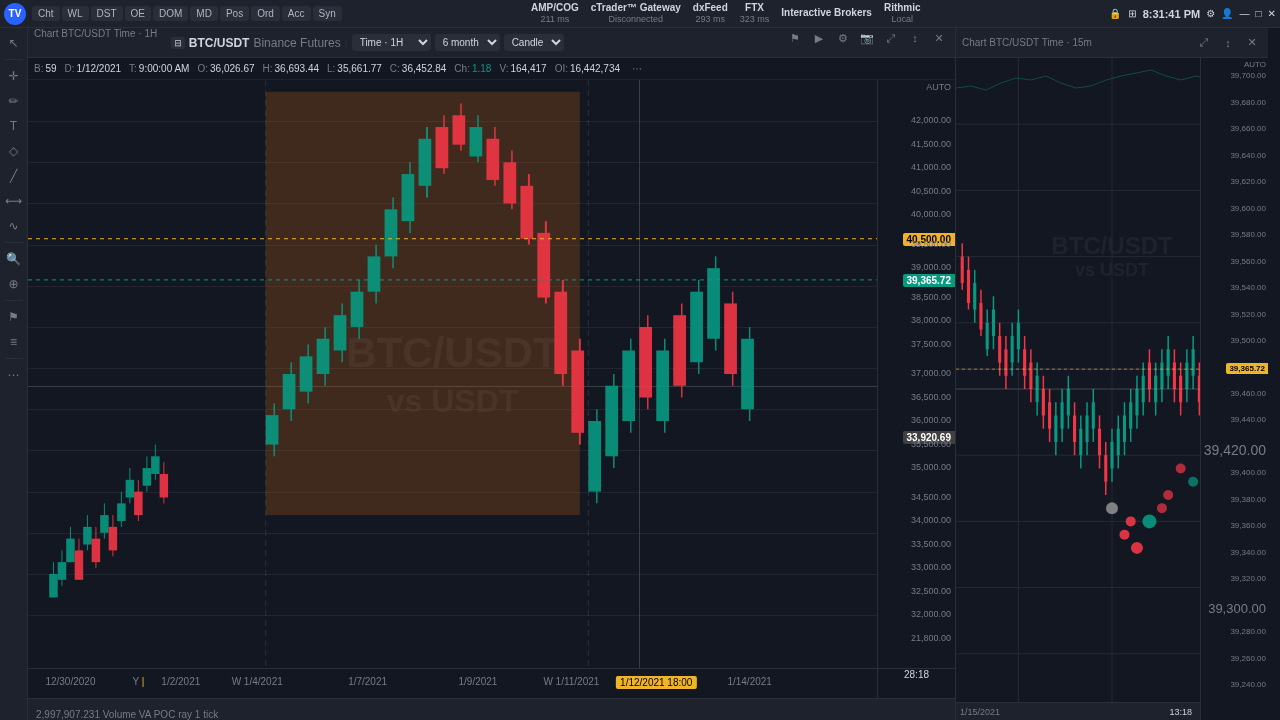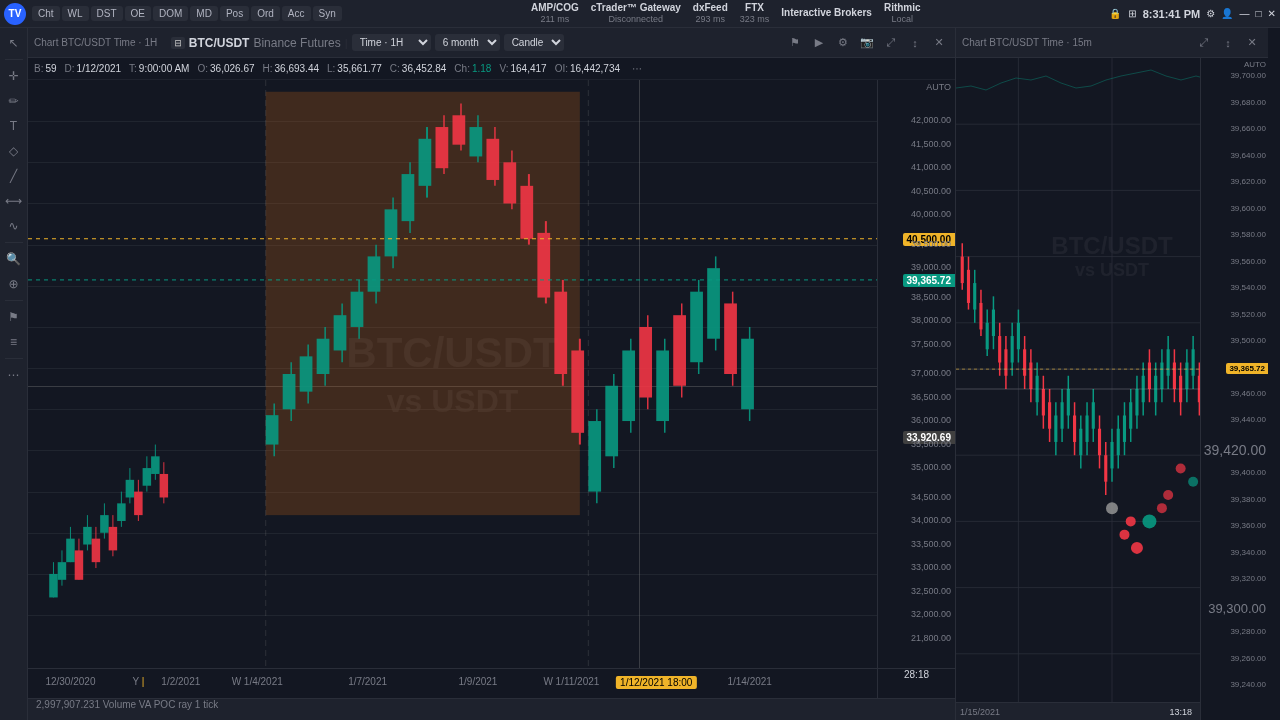--- a/index.html
+++ b/index.html
@@ -111,21 +111,20 @@
       flex-direction: column;
       border-right: 1px solid #2a2e39;
       max-width: 928px;
     }
 
     
     #chart-header {
       background: #1e222d;
       height: 30px;
       display: flex;
-      align-items: center;
       padding: 0 6px;
       border-bottom: 1px solid #2a2e39;
       gap: 6px;
     }
     .chart-symbol {
       color: #d1d4dc;
       font-weight: 700;
       font-size: 12px;
     }
     .chart-exchange {
@@ -228,21 +227,21 @@
       font-size: 10px;
       color: #d1d4dc;
       border-left: 1px solid #2a2e39;
     }
 
     
     #stats-bar {
       height: 22px;
       background: #1e222d;
       display: flex;
-      align-items: flex-start;
+      align-items: flex-end;
       padding: 0 8px;
       gap: 8px;
       font-size: 10px;
       color: #787b86;
       border-top: 1px solid #2a2e39;
     }
 
     
     #right-panel {
       width: 312px;

